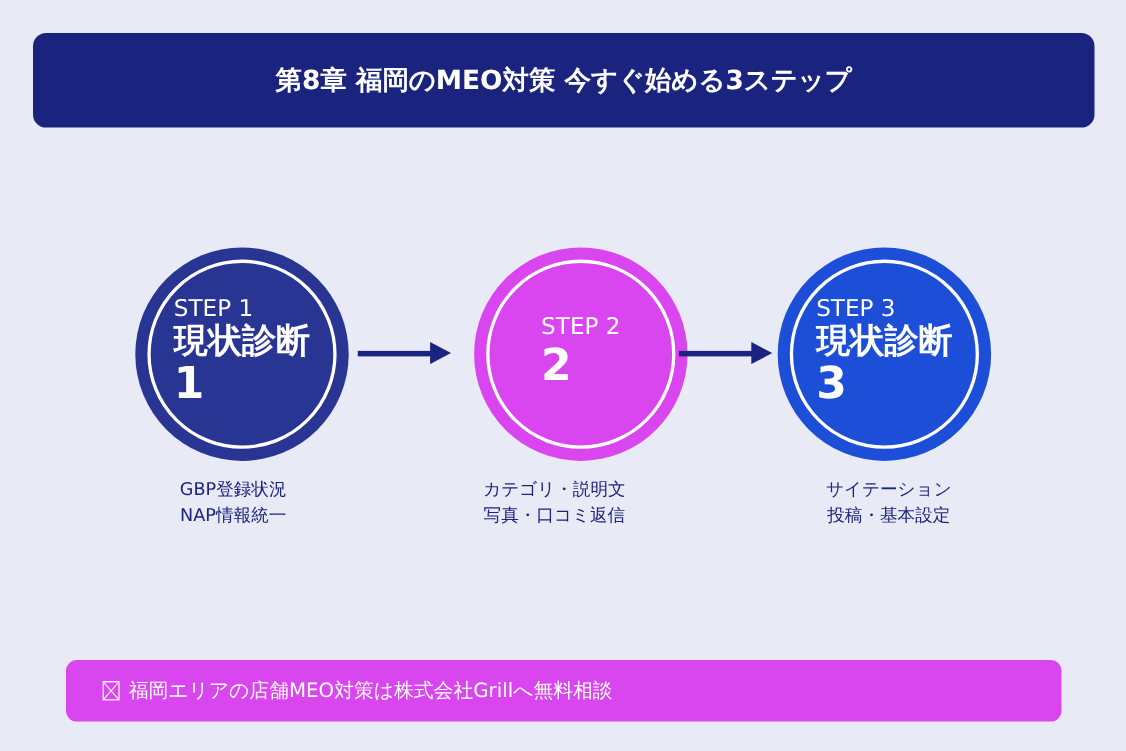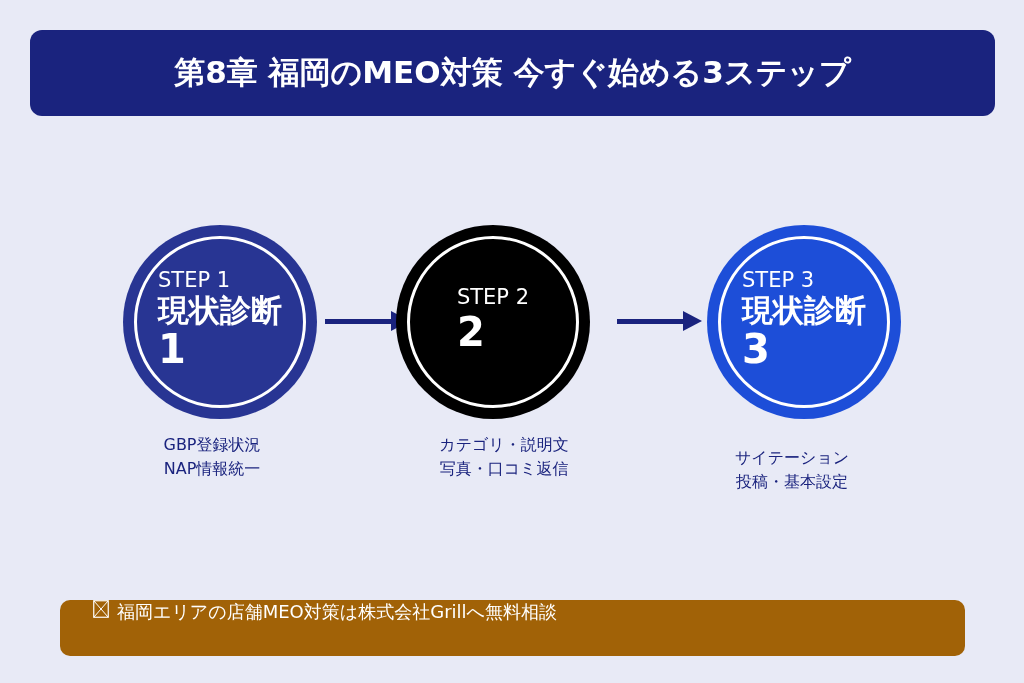--- a/index.html
+++ b/index.html
@@ -8,21 +8,21 @@
     background: #e8eaf6;
     font-family: "DejaVu Sans", "Liberation Sans", sans-serif;
     position: relative; overflow: hidden;
   }
   .header {
     position: absolute; left: 30px; top: 30px; width: 965px; height: 86px;
     background: #1a237e; border-radius: 12px;
     display: flex; align-items: center; justify-content: center;
   }
   .header-title {
-    color: #ffffff; font-size: 31px; font-weight: bold; letter-spacing: 0px;
+    color: #ffffff; font-size: 24px; font-weight: bold; letter-spacing: 0px;
   }
   .step {
     position: absolute; top: 225px; width: 194px; height: 194px;
     border-radius: 50%;
     display: flex; align-items: center; justify-content: center;
   }
   .ring {
     position: absolute; left: 11px; top: 11px; width: 166px; height: 166px;
     border: 3px solid #ffffff; border-radius: 50%;
   }
@@ -35,22 +35,22 @@
   .arrow {
     position: absolute; top: 311px; width: 85px; height: 20px;
   }
   .desc {
     position: absolute; top: 433px; width: 240px; text-align: center;
     color: #1a237e; font-size: 16px; line-height: 24px;
   }
   .desc span { display: block; }
   .footer {
     position: absolute; left: 60px; top: 600px; width: 905px; height: 56px;
-    background: #a16207; border-radius: 10px;
-    display: flex; align-items: flex-start; padding-left: 0;
+    background: #d946ef; border-radius: 10px;
+    display: flex; align-items: center; padding-left: 0;
   }
   .footer-icon {
     margin-left: 33px; width: 16px; height: 18px;
   }
   .footer-text {
     color: #ffffff; font-size: 18px; margin-left: 8px;
   }
 </style>
 </head>
 <body>
@@ -66,21 +66,21 @@
     <span class="step-name">現状診断</span>
     <span class="step-num">1</span>
   </div>
 </div>
 
 <svg class="arrow" style="left:325px;" viewBox="0 0 85 20">
   <rect x="0" y="8" width="68" height="5" fill="#1a237e"></rect>
   <polygon points="66,0 85,10 66,20" fill="#1a237e"></polygon>
 </svg>
 
-<div class="step" style="left:396px; background:#000000;">
+<div class="step" style="left:431px; background:#d946ef;">
   <div class="ring"></div>
   <div class="step-content">
     <span class="step-label">STEP 2</span>
     <span class="step-num">2</span>
   </div>
 </div>
 
 <svg class="arrow" style="left:617px;" viewBox="0 0 85 20">
   <rect x="0" y="8" width="68" height="5" fill="#1a237e"></rect>
   <polygon points="66,0 85,10 66,20" fill="#1a237e"></polygon>
@@ -96,21 +96,21 @@
 </div>
 
 <div class="desc" style="left:92px;">
   <span>GBP登録状況</span>
   <span>NAP情報統一</span>
 </div>
 <div class="desc" style="left:384px;">
   <span>カテゴリ・説明文</span>
   <span>写真・口コミ返信</span>
 </div>
-<div class="desc" style="left:672px;margin-top:13px;">
+<div class="desc" style="left:688px;">
   <span>サイテーション</span>
   <span>投稿・基本設定</span>
 </div>
 
 <div class="footer">
   <svg class="footer-icon" viewBox="0 0 16 18">
     <rect x="0.75" y="0.75" width="14.5" height="16.5" fill="none" stroke="#ffffff" stroke-width="1.2"></rect>
     <line x1="1" y1="1" x2="15" y2="17" stroke="#ffffff" stroke-width="1"></line>
     <line x1="15" y1="1" x2="1" y2="17" stroke="#ffffff" stroke-width="1"></line>
   </svg>

